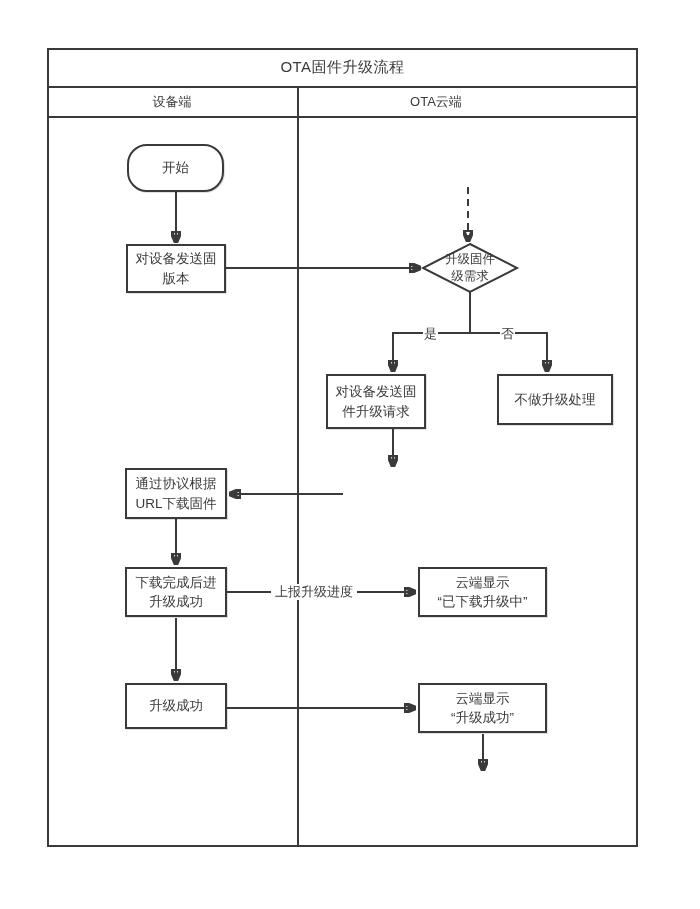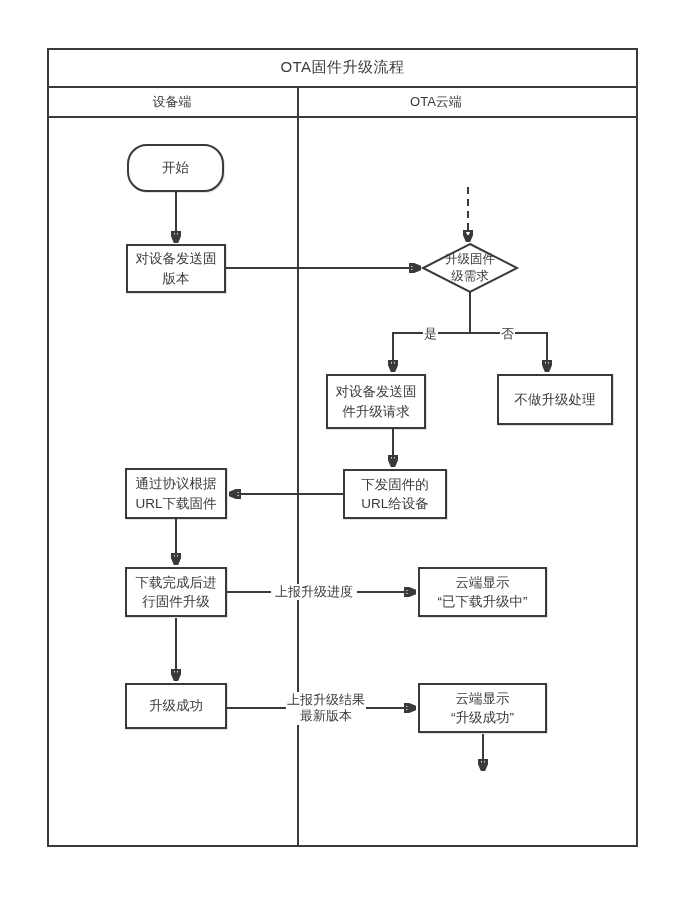--- a/index.html
+++ b/index.html
@@ -111,37 +111,33 @@
 
 
   <div class="diamond-label" style="left:420px; top:246px; width:100px; height:44px;">升级固件
 级需求</div>
 
   <div class="node" style="left:326px; top:374px; width:100px; height:55px;">对设备发送固
 件升级请求</div>
 
   <div class="node" style="left:497px; top:374px; width:116px; height:51px;">不做升级处理</div>
 
-  <div class="node" style="left:343px; top:469px; width:104px; height:50px;">下发固件的
-URL给设备</div>
 
   <div class="node" style="left:125px; top:468px; width:102px; height:51px;">通过协议根据
 URL下载固件</div>
 
   <div class="node" style="left:125px; top:567px; width:102px; height:50px;">下载完成后进
-行固件升级</div>
+升级成功</div>
 
   <div class="node" style="left:418px; top:567px; width:129px; height:50px;">云端显示
 “已下载升级中”</div>
 
   <div class="node" style="left:125px; top:683px; width:102px; height:46px;">升级成功</div>
 
   <div class="node" style="left:418px; top:683px; width:129px; height:50px;">云端显示
 “升级成功”</div>
 
 
   <div class="edge-label" style="left:423px; top:326px;">是</div>
   <div class="edge-label" style="left:500px; top:326px;">否</div>
   <div class="edge-label" style="left:271px; top:584px; width:84px;font-family:Liberation Serif, serif;">上报升级进度</div>
-  <div class="edge-label" style="left:286px; top:692px; width:78px;">上报升级结果
-最新版本</div>
 
 </div>
 
 </body></html>

